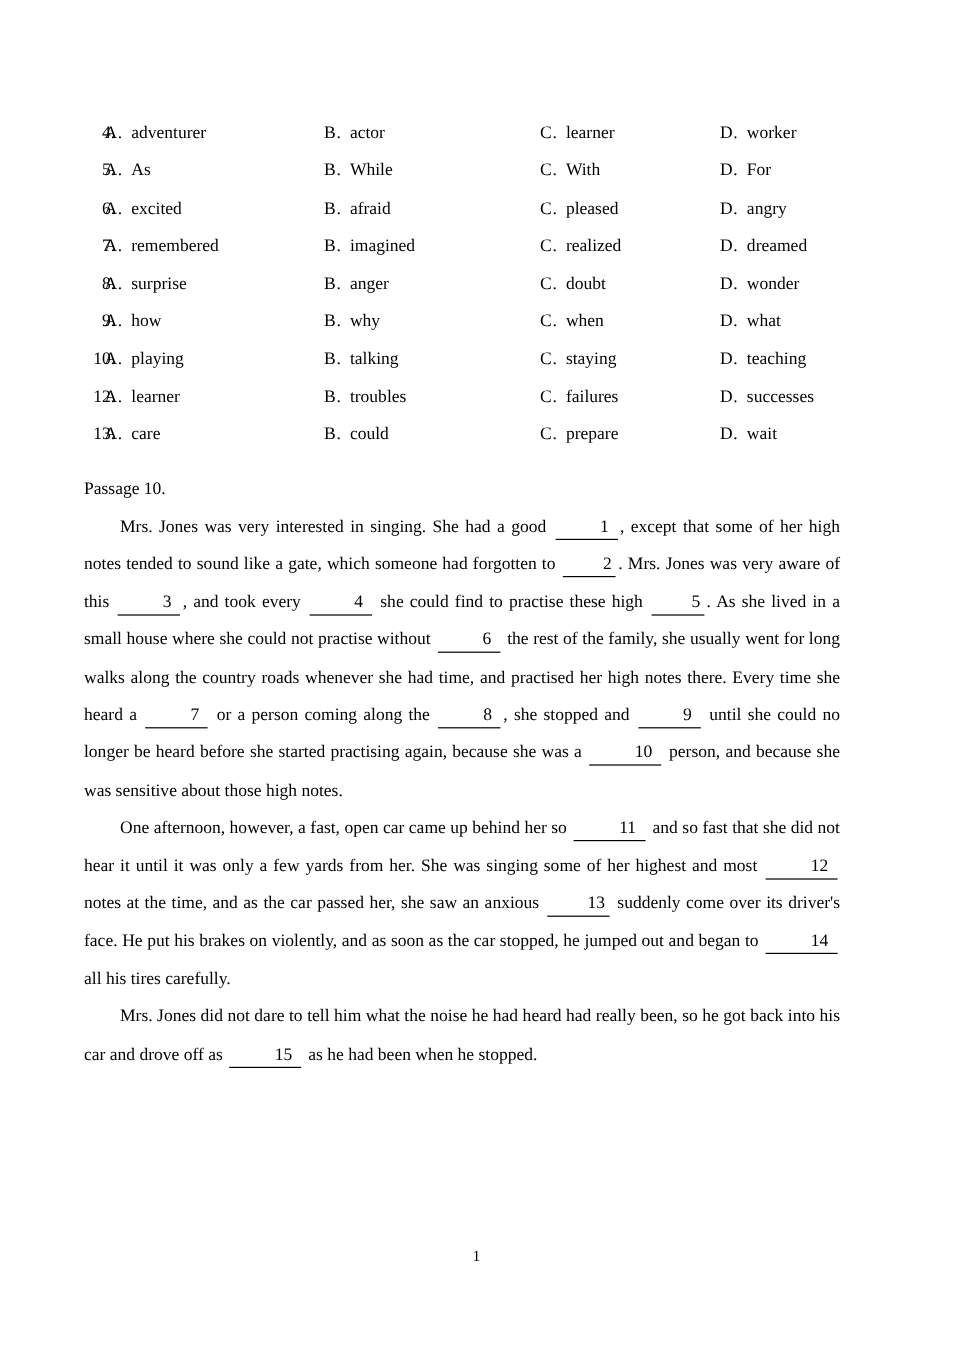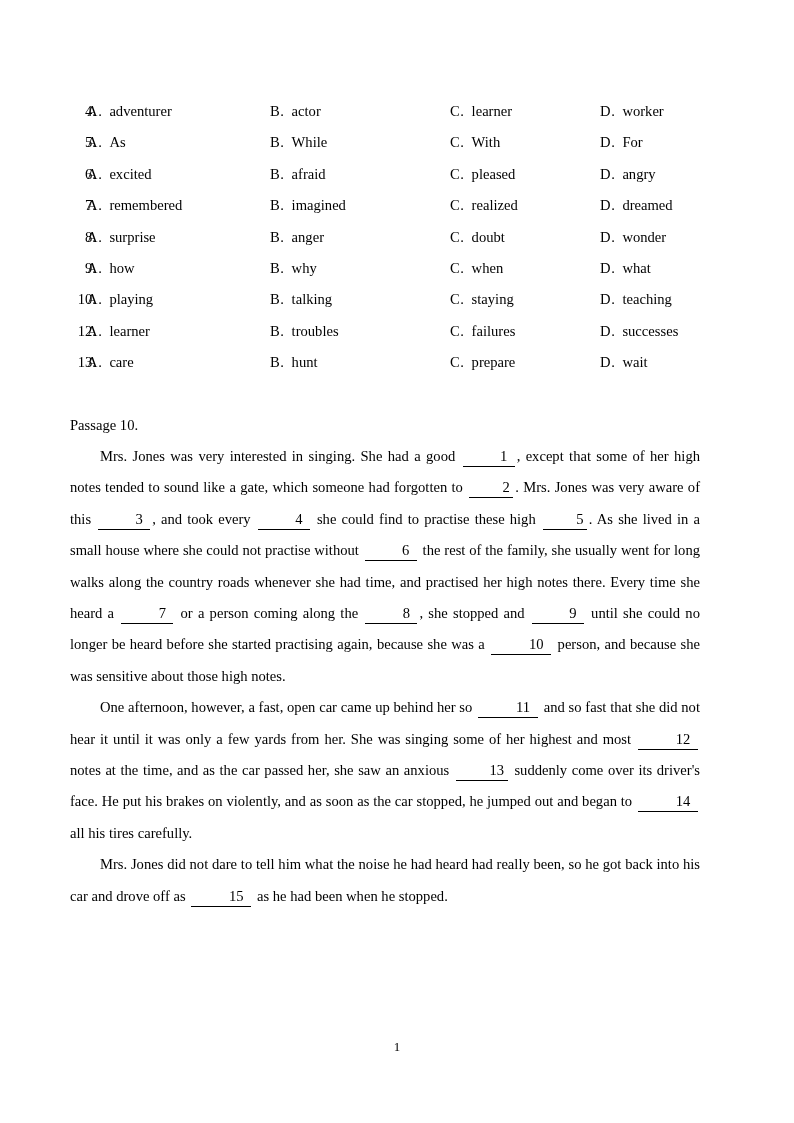--- a/index.html
+++ b/index.html
@@ -54,21 +54,21 @@
   }
   .col-a { left: 17px; }
   .col-b { left: 200px; }
   .col-c { left: 380px; }
   .col-d { left: 530px; }
 
   
   .passage-head {
     font-size: 14.6px;
     line-height: 31.4px;
-    margin-top: 31px;
+    margin-top: 14px;
     white-space: nowrap;
   }
   .para {
     font-size: 14.6px;
     line-height: 31.4px;
     text-align: justify;
     text-justify: inter-word;
     text-indent: 30px;
     margin: 0;
   }
@@ -167,21 +167,21 @@
         <span class="opt-num">12.</span>
         <span class="opt-cell col-a"><span class="lbl">A.</span><span>learner</span></span>
         <span class="opt-cell col-b"><span class="lbl">B.</span><span>troubles</span></span>
         <span class="opt-cell col-c"><span class="lbl">C.</span><span>failures</span></span>
         <span class="opt-cell col-d"><span class="lbl">D.</span><span>successes</span></span>
       </div>
 
       <div class="opt-row">
         <span class="opt-num">13.</span>
         <span class="opt-cell col-a"><span class="lbl">A.</span><span>care</span></span>
-        <span class="opt-cell col-b"><span class="lbl">B.</span><span>hunt</span></span>
+        <span class="opt-cell col-b"><span class="lbl">B.</span><span>could</span></span>
         <span class="opt-cell col-c"><span class="lbl">C.</span><span>prepare</span></span>
         <span class="opt-cell col-d"><span class="lbl">D.</span><span>wait</span></span>
       </div>
 
 
 
     </div>
 
     <div class="passage-head">Passage 10.</div>
 

